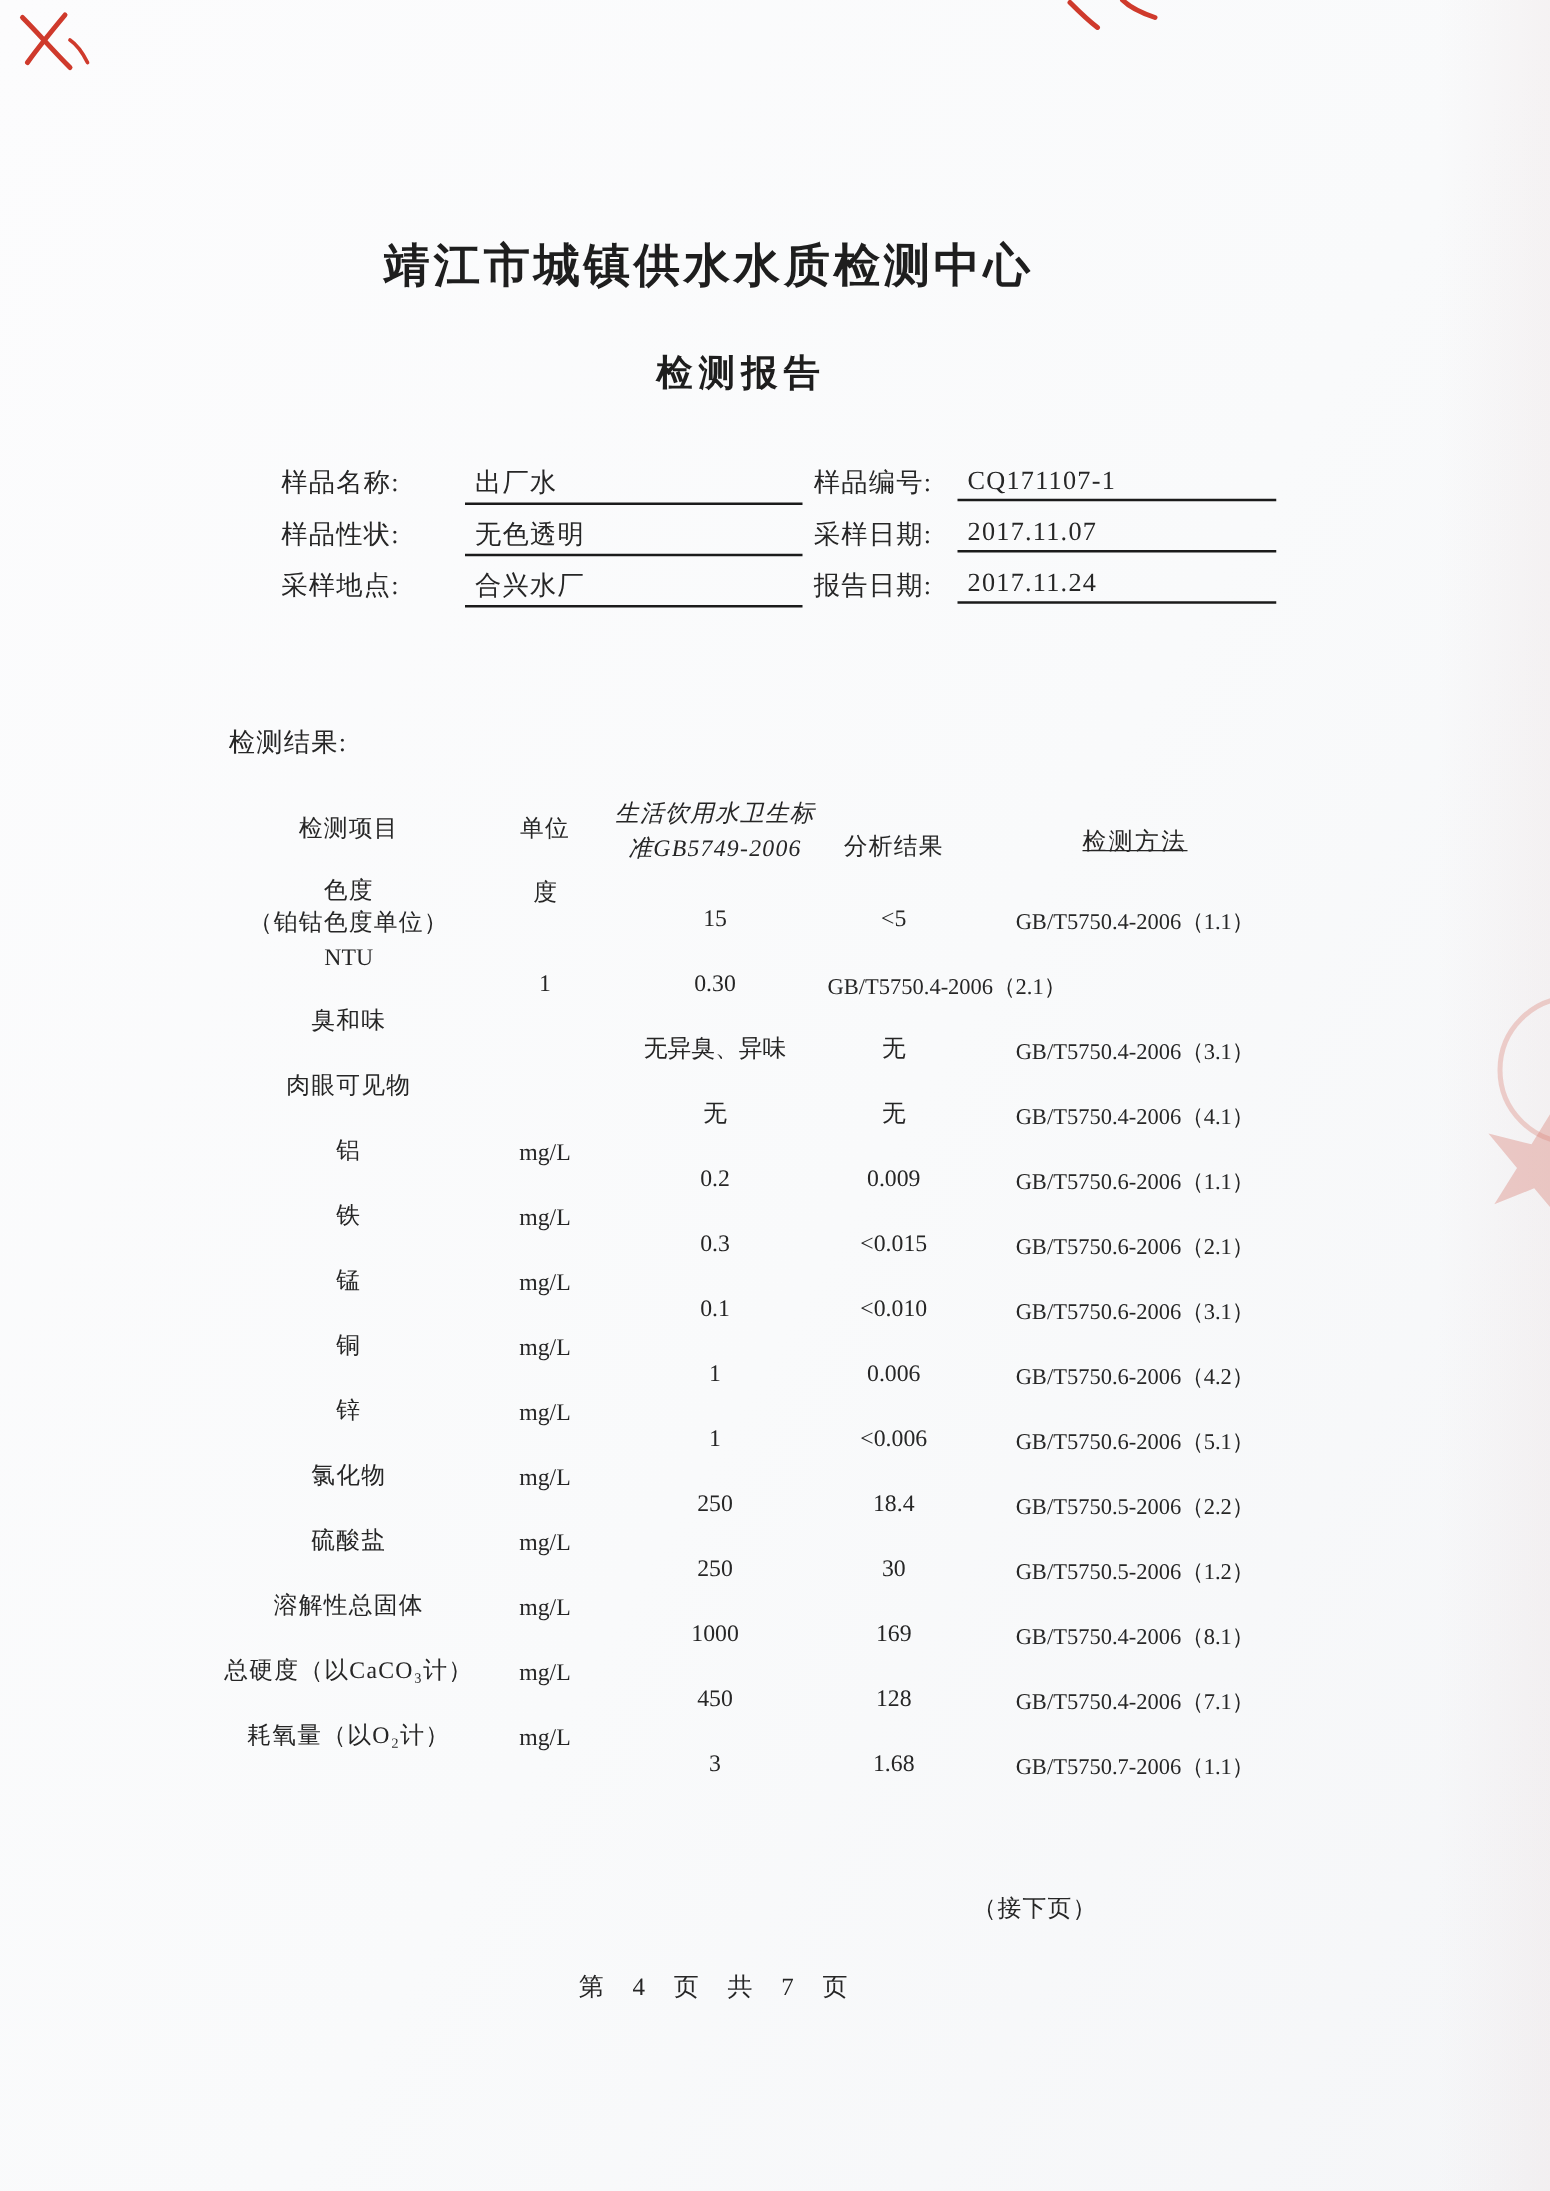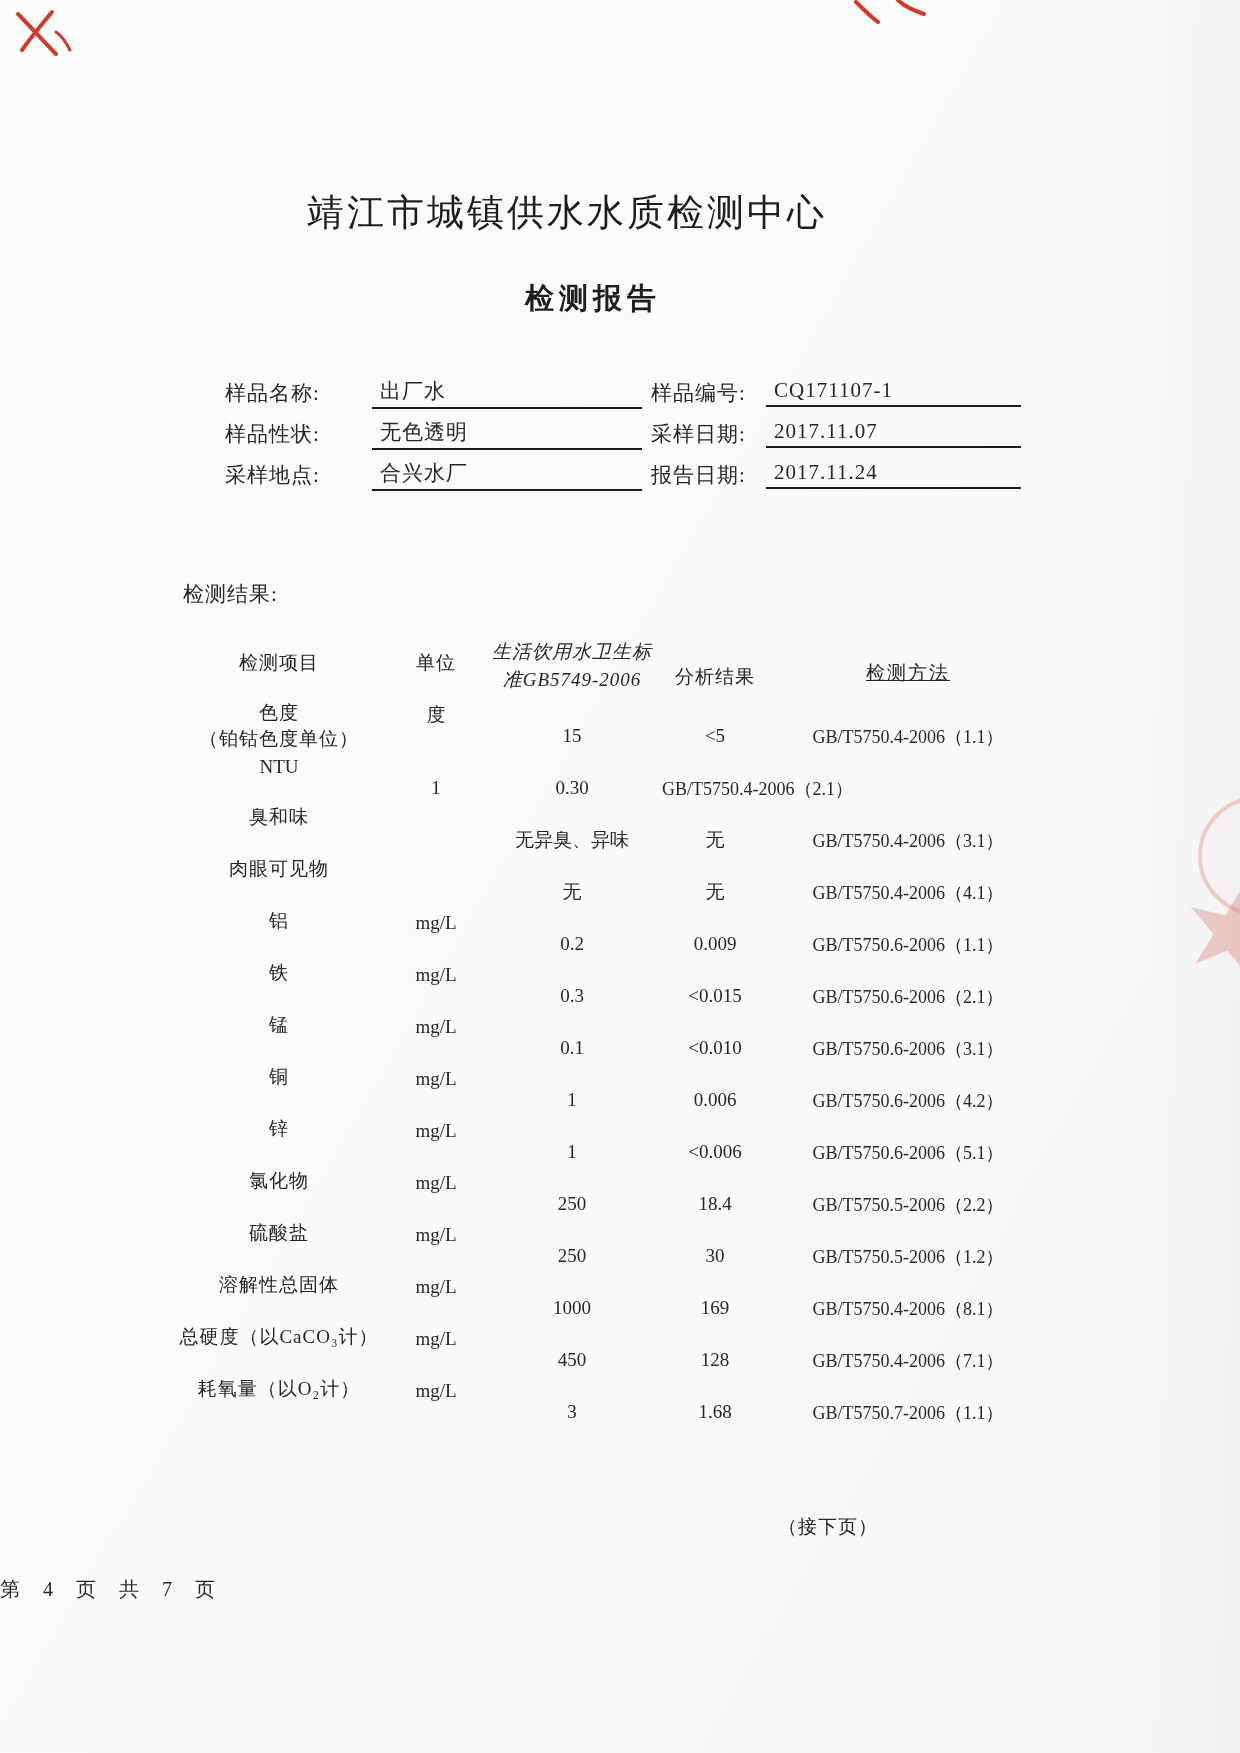--- a/index.html
+++ b/index.html
@@ -14,30 +14,30 @@
     width:1240px;height:1753px;
     overflow:hidden;
     background:
       linear-gradient(to left, rgba(225,205,205,.18) 0, rgba(240,240,243,.0) 90px),
       linear-gradient(120deg,#fcfcfd 0%,#f9fafb 55%,#f5f6f8 100%);
   }
   
   .doc-title{
     position:absolute;top:188px;left:0;width:1188px;
     text-align:center;padding-right:54px;box-sizing:border-box;
-    font-size:37px;font-weight:400;letter-spacing:3px;color:#1e1e1e;
+    font-size:37px;font-weight:700;letter-spacing:3px;color:#1e1e1e;
   }
   .doc-subtitle{
     position:absolute;top:279px;left:0;width:1240px;
     text-align:center;padding-right:54px;box-sizing:border-box;
     font-size:29px;font-weight:700;letter-spacing:5px;color:#1e1e1e;
   }
   
   .info-block{position:absolute;top:372px;left:225px;width:800px;}
-  .info-row{display:flex;align-items:center;height:41px;}
+  .info-row{display:flex;align-items:flex-start;height:41px;}
   .info-label{width:147px;font-size:21px;letter-spacing:1px;white-space:nowrap;}
   .info-label.r{width:115px;margin-left:9px;}
   .info-value{
     width:262px;font-size:21px;padding:0 0 2px 8px;
     border-bottom:2px solid #1b1b1b;white-space:nowrap;
     letter-spacing:1px;
   }
   .info-value.r{width:247px;}
   
   .results-label{position:absolute;top:580px;left:183px;font-size:21px;letter-spacing:1px;}
@@ -54,21 +54,21 @@
   .cell{text-align:center;line-height:1.35;}
   .cell.itm{align-self:start;white-space:pre-line;letter-spacing:1px;}
   .cell.unt{align-self:start;padding-top:2px;}
   .cell.std{align-self:end;padding:0 8px 3px 8px;}
   .cell.res{align-self:end;padding-bottom:3px;}
   .cell.mth{align-self:end;padding-bottom:3px;font-size:18px;white-space:nowrap;}
   
   .continuation{position:absolute;top:1514px;left:778px;font-size:19px;letter-spacing:1px;}
   .page-footer{
     position:absolute;top:1576px;left:0;width:1240px;
-    text-align:left;padding-right:90px;box-sizing:border-box;
+    text-align:center;padding-right:90px;box-sizing:border-box;
     font-size:20px;letter-spacing:9px;
   }
   
   .ink{position:absolute;pointer-events:none;}
   .ink svg{display:block;}
   .stamp-arc{
     position:absolute;top:796px;left:1198px;width:112px;height:112px;
     border:4px solid currentColor;border-radius:50%;opacity:.38;
   }
   .stamp-star{

